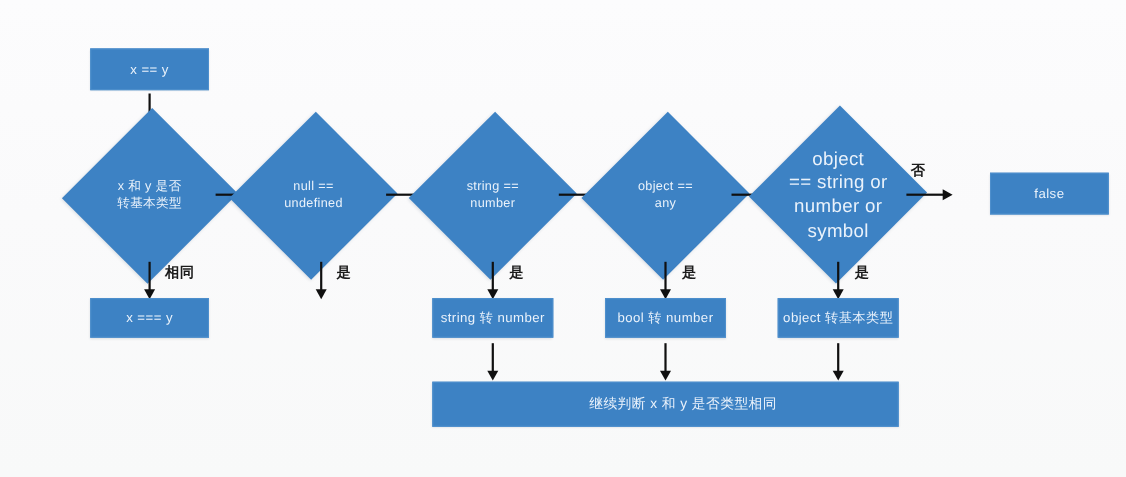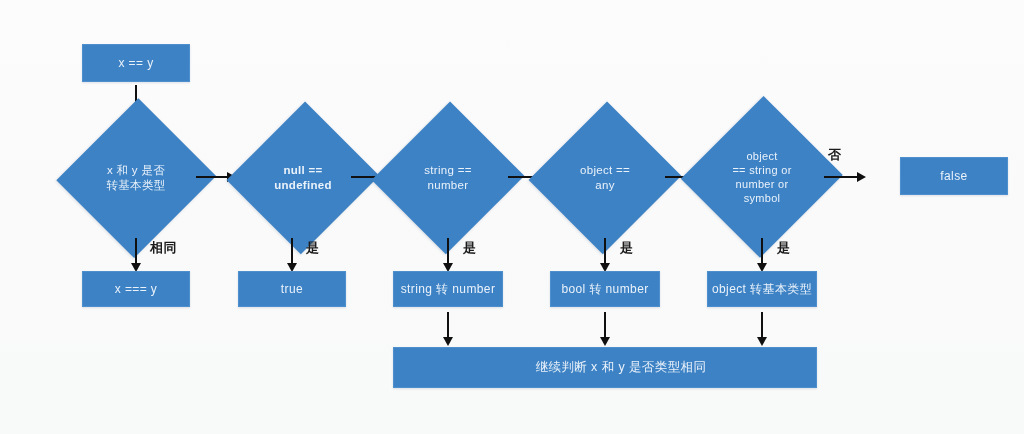--- a/index.html
+++ b/index.html
@@ -135,21 +135,21 @@
     <div class="shape"></div>
     <div class="dlabel">x 和 y 是否
 转基本类型</div>
   </div>
 
   <div class="arrow-h" style="left:196px; top:176px; width:32px;"></div>
 
   <div class="arrow-v" style="left:135px; top:238px; height:26px;"></div>
   <div class="edge-label" style="left:150px; top:239px;">相同</div>
 
-  <div class="diamond" style="left:232px; top:103px; width:142px; height:150px;font-weight:bold;">
+  <div class="diamond" style="left:214px; top:103px; width:142px; height:150px;">
     <div class="shape"></div>
     <div class="dlabel">null ==
 undefined</div>
   </div>
 
   <div class="arrow-h" style="left:351px; top:176px; width:32px;"></div>
 
   <div class="arrow-v" style="left:291px; top:238px; height:26px;"></div>
   <div class="edge-label" style="left:306px; top:239px;">是</div>
 
@@ -170,39 +170,36 @@
 any</div>
   </div>
 
   <div class="arrow-h" style="left:665px; top:176px; width:32px;"></div>
 
   <div class="arrow-v" style="left:604px; top:238px; height:26px;"></div>
   <div class="edge-label" style="left:620px; top:239px;">是</div>
 
   <div class="diamond" style="left:686px; top:98px; width:152px; height:158px;">
     <div class="shape"></div>
-    <div class="dlabel" style="font-size:11px; line-height:1.28;">object
+    <div class="dlabel" style="font-size:17px; line-height:1.28;">object
 == string or
 number or
 symbol</div>
   </div>
 
   <div class="arrow-h" style="left:824px; top:176px; width:34px;"></div>
   <div class="edge-label" style="left:828px; top:146px;">否</div>
 
   <div class="arrow-v" style="left:761px; top:238px; height:26px;"></div>
   <div class="edge-label" style="left:777px; top:239px;">是</div>
 
   <div class="rect" style="left:82px; top:271px; width:108px; height:36px;">
     <span>x === y</span>
   </div>
 
-  <div class="rect" style="left:238px; top:271px; width:108px; height:36px;">
-    <span>true</span>
-  </div>
 
   <div class="rect" style="left:393px; top:271px; width:110px; height:36px;">
     <span>string 转 number</span>
   </div>
 
   <div class="rect" style="left:550px; top:271px; width:110px; height:36px;">
     <span>bool 转 number</span>
   </div>
 
   <div class="rect" style="left:707px; top:271px; width:110px; height:36px;">

